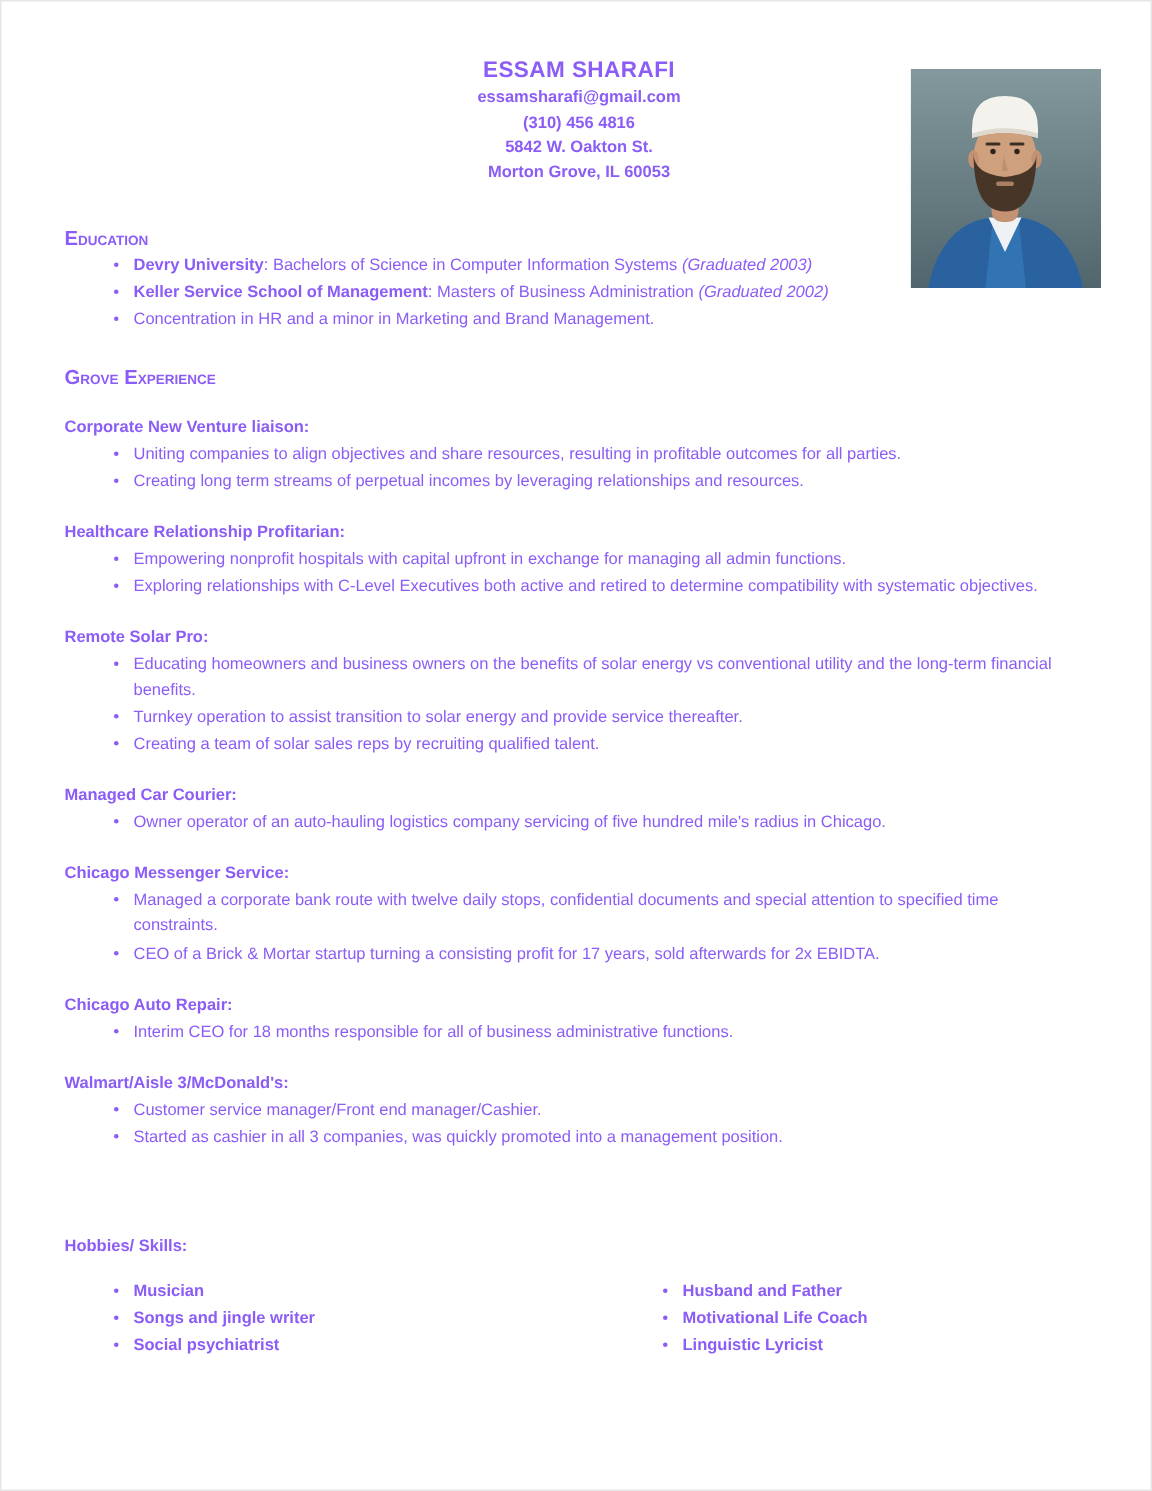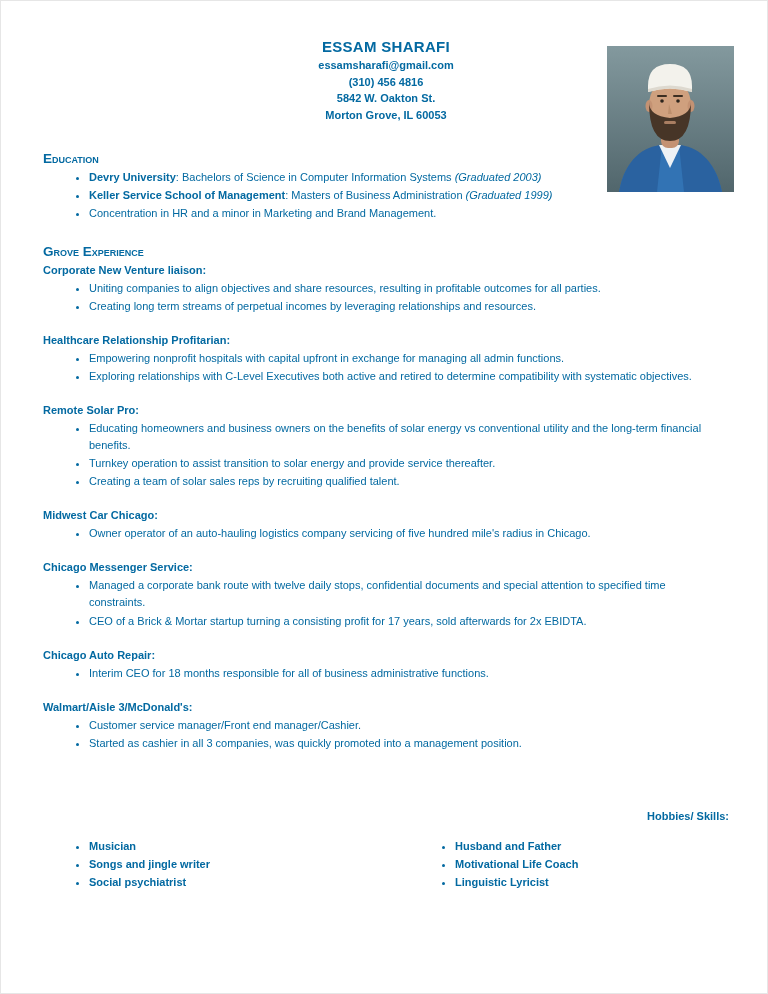--- a/index.html
+++ b/index.html
@@ -5,21 +5,21 @@
   * { margin: 0; padding: 0; box-sizing: border-box; }
   html, body { background: #ffffff; }
   .page {
     position: relative;
     width: 768px;
     height: 994px;
     margin: 0 auto;
     background: #ffffff;
     border: 1px solid #e6e6e6;
     font-family: "Liberation Sans", sans-serif;
-    color: #0369a1;
+    color: #8b5cf6;
     padding: 36px 38px 0 42px;
     overflow: hidden;
   }
   
   .header-block { text-align: center; }
   .name { font-size: 15px; font-weight: bold; letter-spacing: .3px; line-height: 20px; }
   .contact-line { font-size: 11px; font-weight: bold; line-height: 16.5px; }
   .photo {
     position: absolute;
     top: 45px;
@@ -31,35 +31,35 @@
   .photo svg { display: block; width: 100%; height: 100%; }
   
   .sec-heading {
     font-variant: small-caps;
     font-weight: bold;
     font-size: 13.5px;
     line-height: 16px;
   }
   .edu-heading { margin-top: 28px; }
   .work-heading { margin-top: 22px; }
-  .hobbies-heading { font-variant: normal; font-size: 11px; font-weight: bold; margin-top: 56px; line-height: 16px; text-align: right; }
+  .hobbies-heading { font-variant: normal; font-size: 11px; font-weight: bold; margin-top: 56px; line-height: 16px; }
   
   ul.bullets {
     list-style: disc;
     padding-left: 46px;
     font-size: 11px;
     line-height: 17px;
     margin-top: 2px;
   }
   ul.bullets li { margin-bottom: 1px; padding-right: 14px; }
   .b { font-weight: bold; }
   .i { font-style: italic; }
   
   .job-title { font-size: 11px; font-weight: bold; line-height: 15px; margin-top: 18px; }
-  .job-title.first { margin-top: 3px; }
+  .job-title.first { margin-top: 18px; }
   
   .hobby-cols { display: flex; margin-top: 2px; }
   .hobby-cols ul.bullets { margin-top: 12px; font-weight: bold; }
   .hobby-col-left { flex: 0 0 388px; }
   .hobby-col-right { flex: 1; }
   .hobby-col-right ul.bullets { padding-left: 24px; }
 </style>
 </head>
 <body>
 
@@ -108,21 +108,21 @@
       <path d="M62 58 L61 68 L65 68 Z" fill="#bd8f6d"></path>
 
       <path d="M41 40 Q41 18 63 18 Q85 18 85 40 L85 46 Q63 39 41 46 Z" fill="#f3f2ec"></path>
       <path d="M41 43 Q63 36 85 43 L85 46 Q63 39 41 46 Z" fill="#ddd9cf"></path>
     </svg>
   </div>
 
   <div class="sec-heading edu-heading">Education</div>
   <ul class="bullets">
     <li><span class="b">Devry University</span><span>: Bachelors of Science in Computer Information Systems </span><span class="i">(Graduated 2003)</span></li>
-    <li><span class="b">Keller Service School of Management</span><span>: Masters of Business Administration </span><span class="i">(Graduated 1999)</span></li>
+    <li><span class="b">Keller Service School of Management</span><span>: Masters of Business Administration </span><span class="i">(Graduated 2002)</span></li>
     <li><span class="b"></span><span>Concentration in HR and a minor in Marketing and Brand Management.</span><span class="i"></span></li>
   </ul>
 
   <div class="sec-heading work-heading">Grove Experience</div>
 
   <div class="job-title first">Corporate New Venture liaison:</div>
   <ul class="bullets">
     <li>Uniting companies to align objectives and share resources, resulting in profitable outcomes for all parties.</li>
     <li>Creating long term streams of perpetual incomes by leveraging relationships and resources.</li>
   </ul>
@@ -133,21 +133,21 @@
     <li>Exploring relationships with C-Level Executives both active and retired to determine compatibility with systematic objectives.</li>
   </ul>
 
   <div class="job-title">Remote Solar Pro:</div>
   <ul class="bullets">
     <li>Educating homeowners and business owners on the benefits of solar energy vs conventional utility and the long-term financial benefits.</li>
     <li>Turnkey operation to assist transition to solar energy and provide service thereafter.</li>
     <li>Creating a team of solar sales reps by recruiting qualified talent.</li>
   </ul>
 
-  <div class="job-title">Midwest Car Chicago:</div>
+  <div class="job-title">Managed Car Courier:</div>
   <ul class="bullets">
     <li>Owner operator of an auto-hauling logistics company servicing of five hundred mile's radius in Chicago.</li>
   </ul>
 
   <div class="job-title">Chicago Messenger Service:</div>
   <ul class="bullets">
     <li>Managed a corporate bank route with twelve daily stops, confidential documents and special attention to specified time constraints.</li>
   </ul>
 
   <ul class="bullets">

